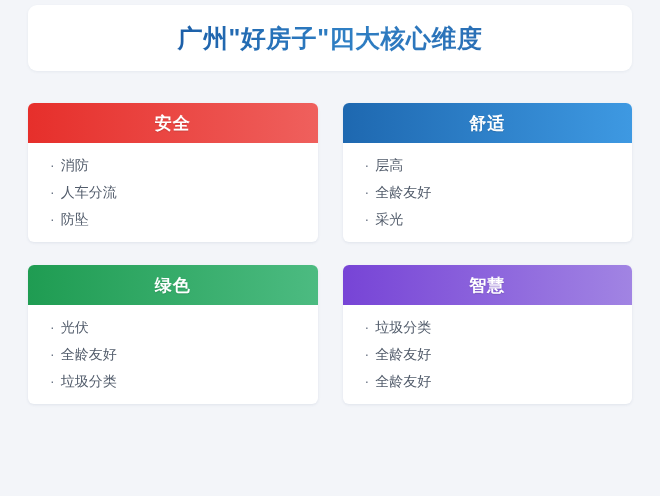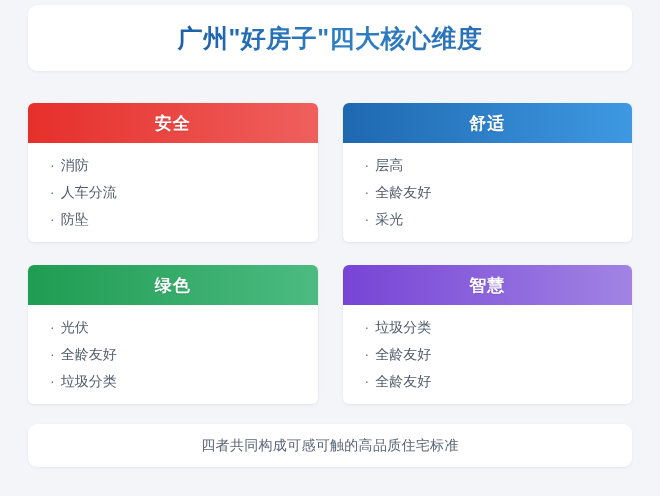--- a/index.html
+++ b/index.html
@@ -203,17 +203,14 @@
         </div>
         <div class="dim-item">
           <span class="dim-bullet">·</span>
           <span>全龄友好</span>
         </div>
       </div>
     </div>
 
   </div>
 
-  <div class="footer-card">
-    <div class="footer-text">四者共同构成可感可触的高品质住宅标准</div>
-  </div>
 
 </div>
 
 </body></html>

